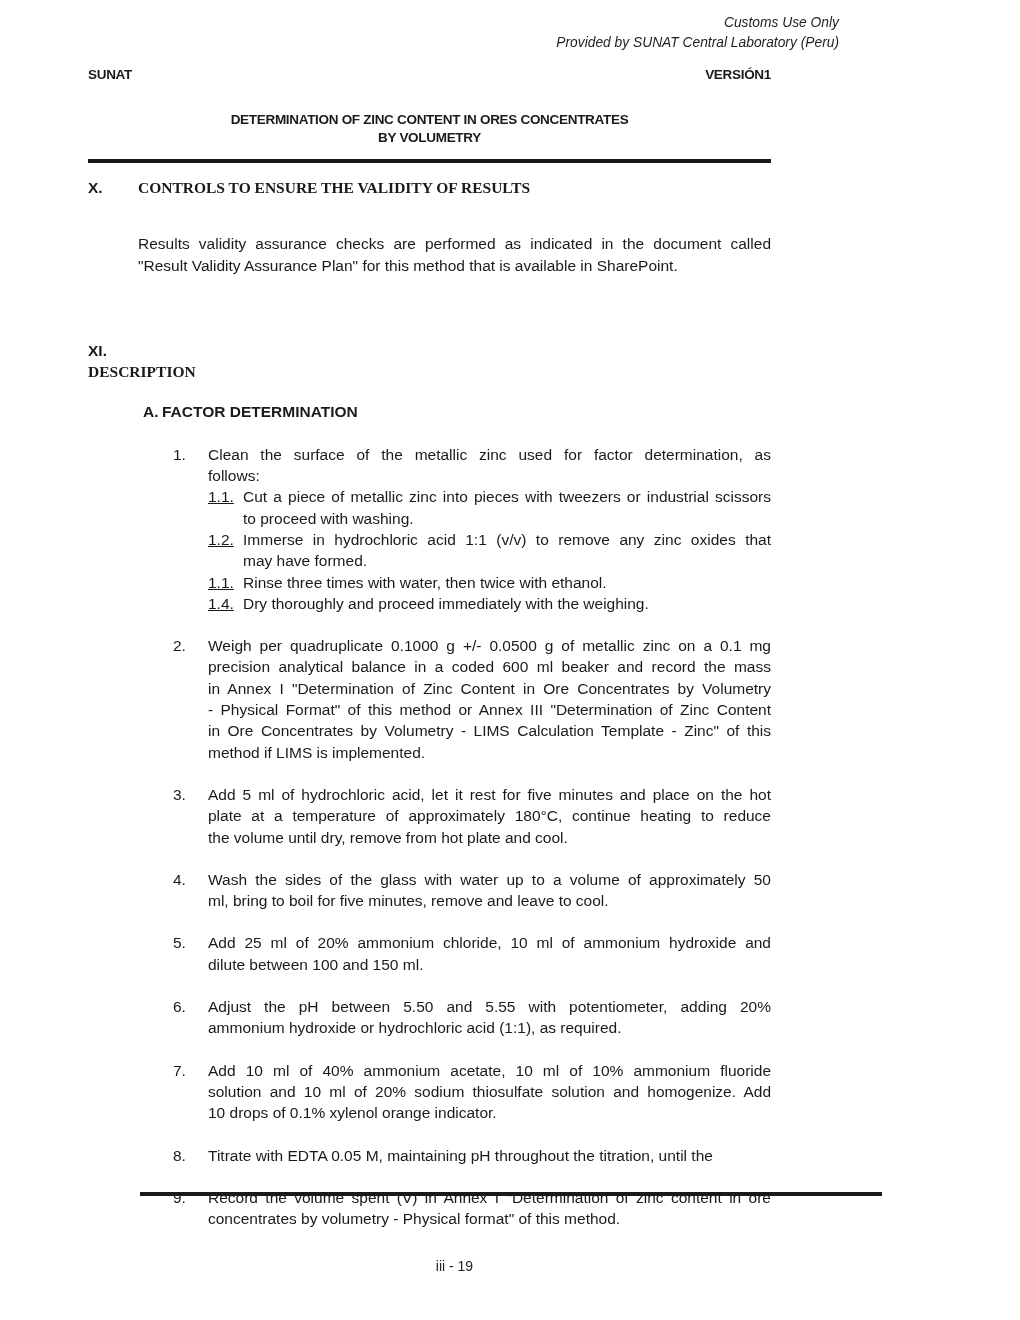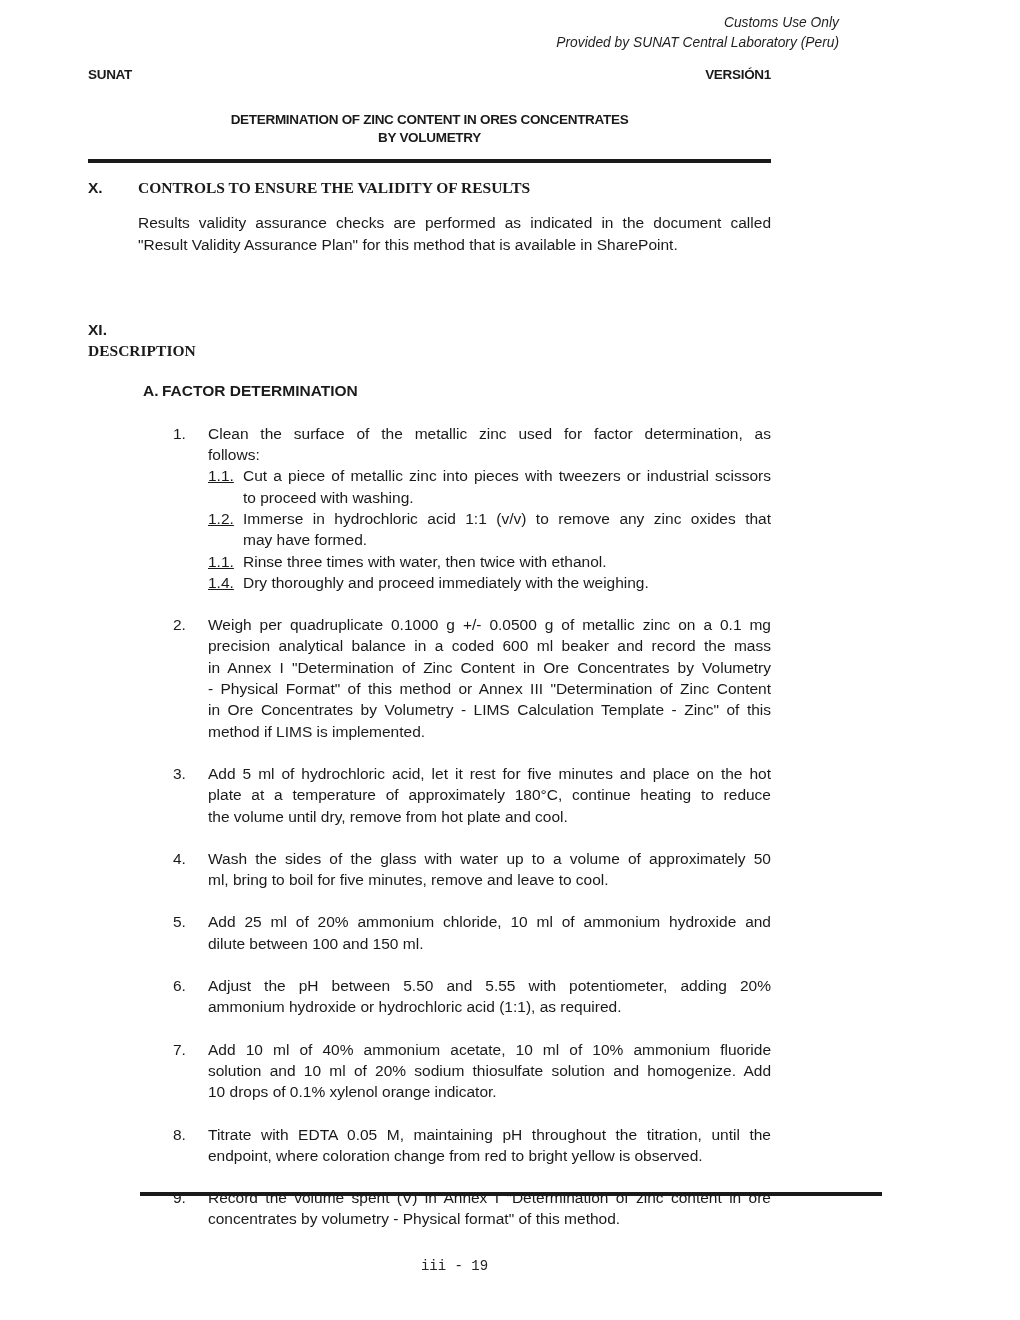--- a/index.html
+++ b/index.html
@@ -34,21 +34,21 @@
     letter-spacing: -0.3px;
   }
   .hdr-left  { text-align: left; }
   .hdr-center{ text-align: center; margin-top: 45px; }
   .hdr-right { text-align: right; }
   .rule { border-top: 4px solid #1a1a1a; height: 0; }
   .rule-top { margin-top: 12px; }
   .sec-head { display: flex; margin-top: 14px; font-weight: 700; }
   .sec-num  { width: 50px; flex: none; }
   .sec-title{ flex: 1; font-family: Liberation Serif, serif; }
-  .para-x { margin: 14px 0 0 50px; }
+  .para-x { margin: 35px 0 0 50px; }
   .sec-xi { margin-top: 64px; flex-direction: column; }
   .subsec { display: flex; margin: 19px 0 0 55px; font-weight: 700; }
   .subsec-num { width: 19px; flex: none; }
   .steps { margin-top: 21px; }
   .step { display: flex; margin: 0 0 21px 85px; }
   .step-num { width: 35px; flex: none; }
   .step-body { flex: 1; min-width: 0; }
   .substep { display: flex; }
   .substep-num { width: 35px; flex: none; text-decoration: underline; }
   .substep-text { flex: 1; min-width: 0; }
@@ -56,21 +56,20 @@
   .tline:last-child { text-align-last: left; }
   .rule-bottom { position: absolute; top: 1192px; left: 140px; width: 742px; }
   .page-number {
     position: absolute;
     top: 1256px;
     left: 0;
     width: 100%;
     text-align: center;
     font-size: 14px;
     color: #222222;
-    font-family: Liberation Mono, monospace;
   }
 </style>
 </head>
 <body>
 
 <div class="page">
 
   <div class="notice">
     <div>Customs Use Only</div>
     <div>Provided by SUNAT Central Laboratory (Peru)</div>
@@ -198,21 +197,20 @@
             <div class="tline">Add 10 ml of 40% ammonium acetate, 10 ml of 10% ammonium fluoride</div>
             <div class="tline">solution and 10 ml of 20% sodium thiosulfate solution and homogenize. Add</div>
             <div class="tline">10 drops of 0.1% xylenol orange indicator.</div>
           </div>
       </div>
 
       <div class="step">
         <div class="step-num">8.</div>
         <div class="step-body">
             <div class="tline">Titrate with EDTA 0.05 M, maintaining pH throughout the titration, until the</div>
-            <div class="tline">endpoint, where coloration change from red to bright yellow is observed.</div>
           </div>
       </div>
 
       <div class="step">
         <div class="step-num">9.</div>
         <div class="step-body">
             <div class="tline">Record the volume spent (V) in Annex I "Determination of zinc content in ore</div>
             <div class="tline">concentrates by volumetry - Physical format" of this method.</div>
           </div>
       </div>

